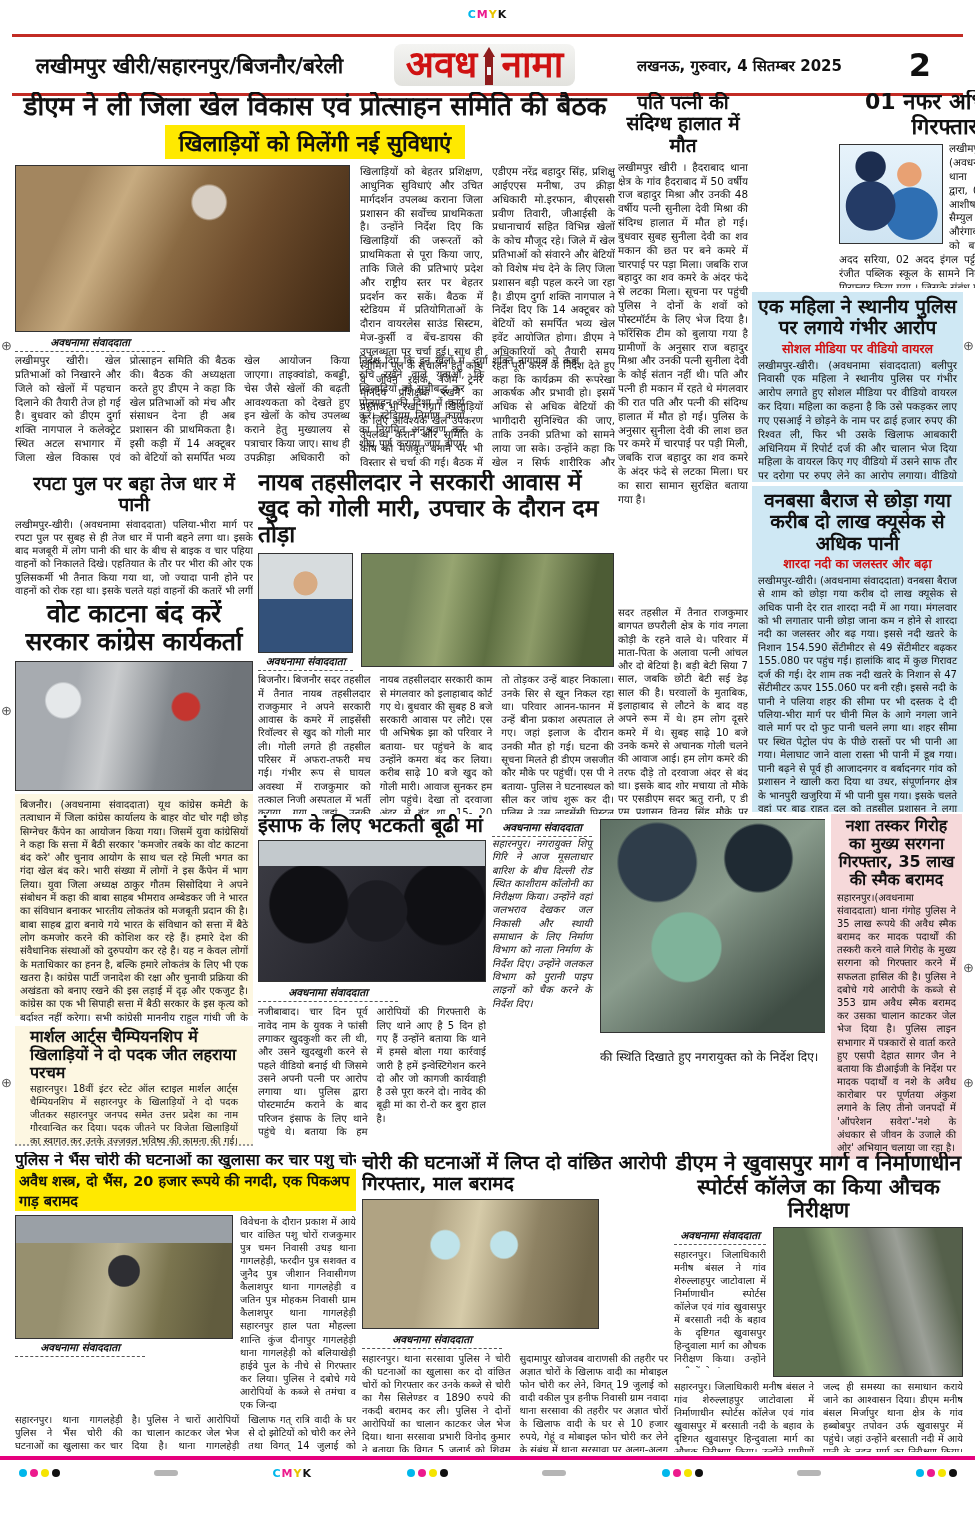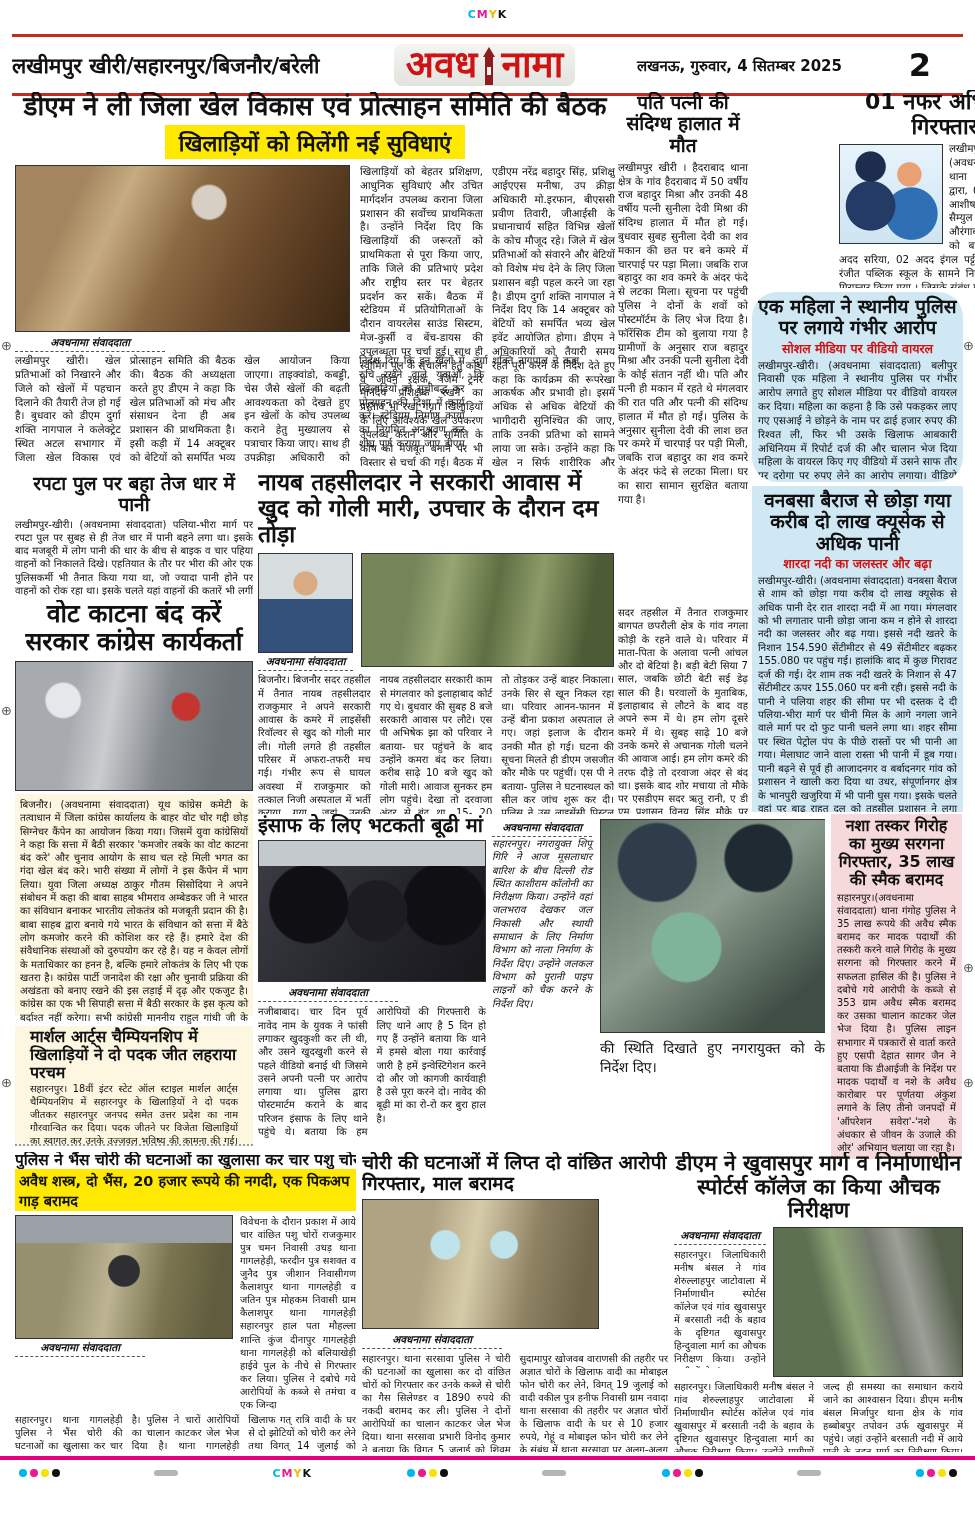--- a/index.html
+++ b/index.html
@@ -5,21 +5,21 @@
   html,body{margin:0;padding:0;background:#e8e8e8;}
   .page{position:relative;width:975px;height:1519px;margin:0 auto;background:#ffffff;
         font-family:"DejaVu Sans",sans-serif;color:#111;overflow:hidden;}
   .abs{position:absolute;overflow:hidden;}
   
   .cmyk{font-size:11px;font-weight:bold;letter-spacing:1px;}
   .cmyk b{font-weight:bold;}
   .c-c{color:#00b7eb}.c-m{color:#ec1a8d}.c-y{color:#e8c400}.c-k{color:#111}
   .header{left:12px;top:34px;width:951px;height:56px;border-top:3px solid #c22b24;
           border-bottom:3px solid #c22b24;display:flex;align-items:center;background:#fff;}
-  .editions{flex:0 0 355px;font-weight:bold;font-size:21px;}
+  .editions{flex:0 0 355px;text-align:center;font-weight:bold;font-size:21px;}
   .masthead{flex:0 0 235px;display:flex;justify-content:center;}
   .masthead-box{background:linear-gradient(180deg,#f4f4f2,#e2e2de);border-radius:8px;
           padding:1px 12px;display:flex;align-items:center;gap:3px;}
   .masthead-box span{color:#cf1212;font-size:37px;font-weight:bold;line-height:1.05;}
   .dateline{flex:1;text-align:center;font-weight:bold;font-size:15px;}
   .pagenum{width:86px;text-align:center;font-size:32px;font-weight:bold;}
   
   .h1{font-weight:bold;text-align:center;line-height:1.12;margin:0;}
   .kicker{color:#cf1212;font-weight:bold;text-align:center;}
   .body{font-size:10.4px;line-height:1.33;text-align:justify;}
@@ -127,21 +127,21 @@
     <h2 class="h1" style="font-size:19px;margin-bottom:5px;">पति पत्नी की संदिग्ध हालात में मौत</h2>
     <div class="body">लखीमपुर खीरी । हैदराबाद थाना क्षेत्र के गांव हैदराबाद में 50 वर्षीय राज बहादुर मिश्रा और उनकी 48 वर्षीय पत्नी सुनीला देवी मिश्रा की संदिग्ध हालात में मौत हो गई। बुधवार सुबह सुनीला देवी का शव मकान की छत पर बने कमरे में चारपाई पर पड़ा मिला। जबकि राज बहादुर का शव कमरे के अंदर फंदे से लटका मिला। सूचना पर पहुंची पुलिस ने दोनों के शवों को पोस्टमॉर्टम के लिए भेज दिया है। फॉरेंसिक टीम को बुलाया गया है ग्रामीणों के अनुसार राज बहादुर मिश्रा और उनकी पत्नी सुनीला देवी के कोई संतान नहीं थी। पति और पत्नी ही मकान में रहते थे मंगलवार की रात पति और पत्नी की संदिग्ध हालात में मौत हो गई। पुलिस के अनुसार सुनीला देवी की लाश छत पर कमरे में चारपाई पर पड़ी मिली, जबकि राज बहादुर का शव कमरे के अंदर फंदे से लटका मिला। घर का सारा सामान सुरक्षित बताया गया है।</div>
   </div>
 
   <div class="abs" style="left:792px;top:90px;width:211px;height:198px;margin-left:47px;">
     <h2 class="h1" style="font-size:22px;margin-bottom:3px;">01 नफर अभियुक्त गिरफ्तार</h2>
     <div class="photo ph-cartoon" style="float:left;width:102px;height:98px;margin:2px 6px 2px 0;"></div>
     <div class="body">लखीमपुर-खीरी। (अवधनामा संवाददाता) थाना मैगलगंज पुलिस द्वारा, 01 नफर अभियुक्त आशीष मसीह पुत्र पीटर सैम्युल निवासी ग्राम औरंगाबाद थाना मैगलगंज को बण्डल में बंधे 13 अदद सरिया, 02 अदद इंगल पट्टी के साथ तारावती रंजीत पब्लिक स्कूल के सामने निर्माणाधीन मकान से गिरफ्तार किया गया । जिसके संबंध में थाना मैगलगंज पर मु0अ0सं0 314/25 धारा 303(2)/317(2) बनाम पंजीकृत कर गिरफ्तार अभियुक्त को अग्रिम विधिक कार्यवाही हेतु न्यायालय भेजा गया।</div>
   </div>
 
-  <div class="abs bluebg" style="left:752px;top:292px;width:211px;height:190px;padding:4px 6px;box-sizing:border-box;border-radius:25px;">
+  <div class="abs bluebg" style="left:752px;top:292px;width:211px;height:190px;padding:4px 6px;box-sizing:border-box;">
     <h2 class="h1" style="font-size:19px;">एक महिला ने स्थानीय पुलिस पर लगाये गंभीर आरोप</h2>
     <div class="kicker" style="font-size:12.5px;margin:1px 0 2px;">सोशल मीडिया पर वीडियो वायरल</div>
     <div class="body">लखीमपुर-खीरी। (अवधनामा संवाददाता) बलीपुर निवासी एक महिला ने स्थानीय पुलिस पर गंभीर आरोप लगाते हुए सोशल मीडिया पर वीडियो वायरल कर दिया। महिला का कहना है कि उसे पकड़कर लाए गए एसआई ने छोड़ने के नाम पर ढाई हजार रुपए की रिश्वत ली, फिर भी उसके खिलाफ आबकारी अधिनियम में रिपोर्ट दर्ज की और चालान भेज दिया महिला के वायरल किए गए वीडियो में उसने साफ तौर पर दरोगा पर रुपए लेने का आरोप लगाया। वीडियो सामने आने के बाद मामला तूल पकड़ गया। इसकी जानकारी मिलते ही पुलिस अधीक्षक संकल्प शर्मा ने पूरे प्रकरण का संज्ञान लिया और तत्काल एसआई दिलीप राय को लाइन हाजिर कर दिया।</div>
   </div>
 
   <div class="abs bluebg" style="left:752px;top:486px;width:211px;height:326px;padding:4px 6px;box-sizing:border-box;">
     <h2 class="h1" style="font-size:19px;">वनबसा बैराज से छोड़ा गया करीब दो लाख क्यूसेक से अधिक पानी</h2>
     <div class="kicker" style="font-size:12.5px;margin:1px 0 2px;">शारदा नदी का जलस्तर और बढ़ा</div>
     <div class="body" style="font-size:10.1px;">लखीमपुर-खीरी। (अवधनामा संवाददाता) वनबसा बैराज से शाम को छोड़ा गया करीब दो लाख क्यूसेक से अधिक पानी देर रात शारदा नदी में आ गया। मंगलवार को भी लगातार पानी छोड़ा जाना कम न होने से शारदा नदी का जलस्तर और बढ़ गया। इससे नदी खतरे के निशान 154.590 सेंटीमीटर से 49 सेंटीमीटर बढ़कर 155.080 पर पहुंच गई। हालांकि बाद में कुछ गिरावट दर्ज की गई। देर शाम तक नदी खतरे के निशान से 47 सेंटीमीटर ऊपर 155.060 पर बनी रही। इससे नदी के पानी ने पलिया शहर की सीमा पर भी दस्तक दे दी पलिया-भीरा मार्ग पर चीनी मिल के आगे नगला जाने वाले मार्ग पर दो फुट पानी चलने लगा था। शहर सीमा पर स्थित पेट्रोल पंप के पीछे रास्तों पर भी पानी आ गया। मेलाघाट जाने वाला रास्ता भी पानी में डूब गया। पानी बढ़ने से पूर्व ही आजादनगर व बर्बादनगर गांव को प्रशासन ने खाली करा दिया था उधर, संपूर्णानगर क्षेत्र के भानपुरी खजुरिया में भी पानी घुस गया। इसके चलते वहां पर बाढ़ राहत दल को तहसील प्रशासन ने लगा दिया है। यहां हालांकि पानी कम है, फिर भी लगातार बढ़ रहे जलस्तर को देखते हुए प्रशासन एहतियात बरत रहा है। देर शाम पानी बढ़ व घट रहा था, जिससे आसपास के निचले गांवों के ग्रामीणों में दहशत फैली हुई थी 11 गांवों के 8550 लोग बाढ़ से प्रभावितजिला आपदा विभाग के अनुसार गोला, पलिया व निघासन के 11 गांवों के 8550 लोग बाढ़ से प्रभावित हैं। संबंधित तहसील प्रशासन की ओर से बाढ़ प्रभावितों को भोजन सहित अन्य मदद दी जा रही है। जिले में 19 जगह राहत शिविर बनाए गए हैं, जहां बाढ़ प्रभावितों के ठहरने की व्यवस्था है।</div>
   </div>
@@ -183,21 +183,21 @@
   </div>
 
   <div class="abs" style="left:492px;top:814px;width:333px;height:333px;">
     <div style="display:flex;gap:8px;margin-top:5px;">
       <div style="flex:0 0 100px;">
         <div class="caption" style="border-bottom:1px dashed #555;">अवधनामा संवाददाता</div>
         <div class="body" style="font-size:10px;font-style:italic;">सहारनपुर। नगरायुक्त शिपू गिरि ने आज मूसलाधार बारिश के बीच दिल्ली रोड स्थित काशीराम कॉलोनी का निरीक्षण किया। उन्होंने वहां जलभराव देखकर जल निकासी और स्थायी समाधान के लिए निर्माण विभाग को नाला निर्माण के निर्देश दिए। उन्होंने जलकल विभाग को पुरानी पाइप लाइनों को चैक करने के निर्देश दिए।</div>
       </div>
       <div style="flex:1;">
         <div class="photo ph-umbrella" style="width:100%;height:212px;"></div>
-        <div class="body" style="font-size:14px;margin-top:6px;">की स्थिति दिखाते हुए नगरायुक्त को    के निर्देश दिए।</div>
+        <div class="body" style="font-size:12px;margin-top:17px;">की स्थिति दिखाते हुए नगरायुक्त को    के निर्देश दिए।</div>
       </div>
     </div>
   </div>
 
   <div class="abs pinkbg" style="left:831px;top:814px;width:131px;height:345px;padding:3px 6px;box-sizing:border-box;">
     <h2 class="h1" style="font-size:16px;">नशा तस्कर गिरोह का मुख्य सरगना गिरफ्तार, 35 लाख की स्मैक बरामद</h2>
     <div class="body" style="font-size:9.9px;margin-top:2px;">सहारनपुर।(अवधनामा संवाददाता)  थाना गंगोह पुलिस ने 35 लाख रूपये की अवैध स्मैक बरामद कर मादक पदार्थों की तस्करी करने वाले गिरोह के मुख्य सरगना को गिरफ्तार करने में सफलता हासिल की है। पुलिस ने दबोचे गये आरोपी के कब्जे से 353 ग्राम अवैध स्मैक बरामद कर उसका चालान काटकर जेल भेज दिया है। पुलिस लाइन सभागार में पत्रकारों से वार्ता करते हुए एसपी देहात सागर जैन ने बताया कि डीआईजी के निर्देश पर मादक पदार्थों व नशे के अवैध कारोबार पर पूर्णतया अंकुश लगाने के लिए तीनो जनपदों में 'ऑपरेशन सवेरा'-'नशे के अंधकार से जीवन के उजाले की ओर' अभियान चलाया जा रहा है।</div>
   </div>
 
   <div class="abs" style="left:15px;top:1152px;width:341px;height:300px;">

